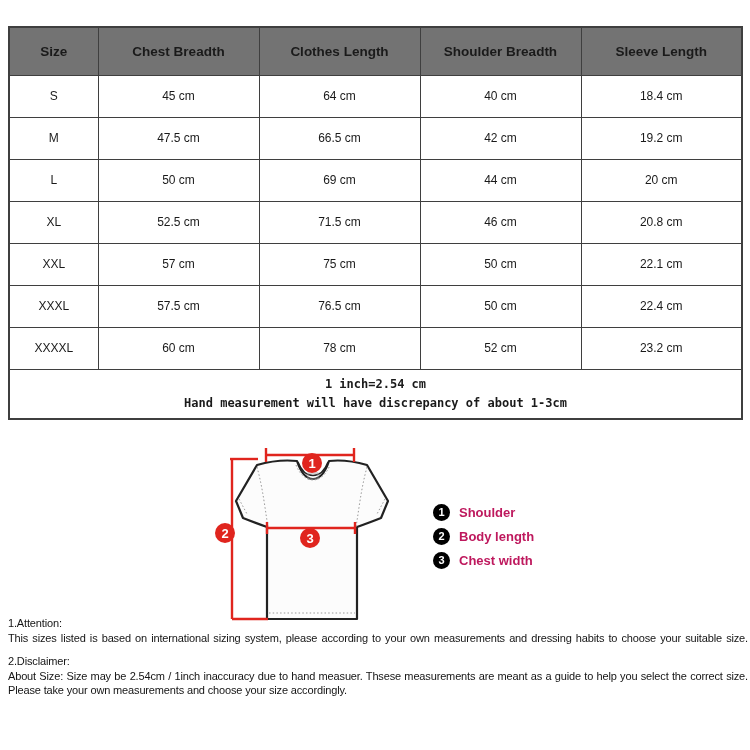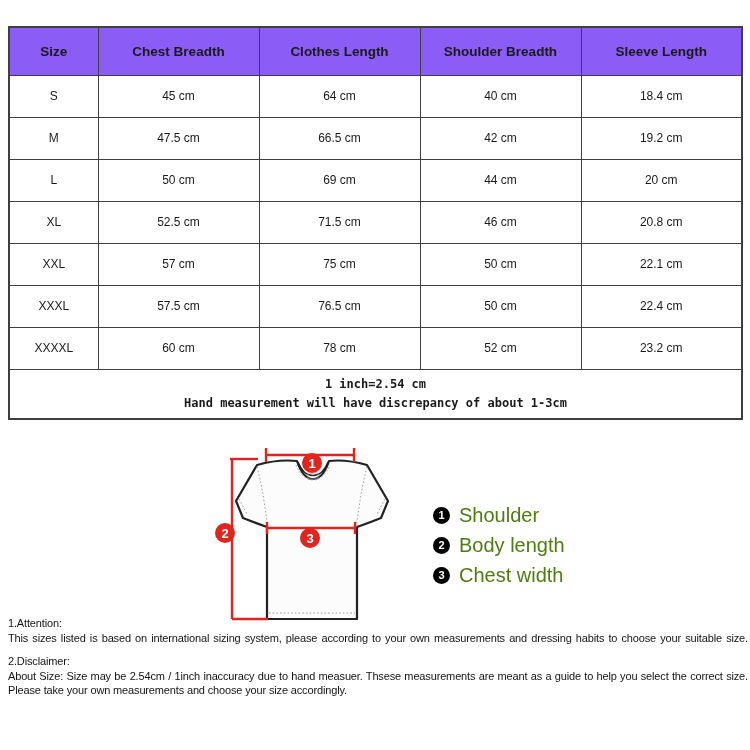--- a/index.html
+++ b/index.html
@@ -5,39 +5,39 @@
   html,body{margin:0;padding:0;background:#ffffff;}
   body{width:750px;height:750px;position:relative;overflow:hidden;
        font-family:"Liberation Sans","DejaVu Sans",sans-serif;color:#111;}
 
   
   .size-table{position:absolute;left:8px;top:26px;width:733px;
               border-collapse:collapse;table-layout:fixed;
               border:2px solid #3f3f3f;}
   .size-table th,.size-table td{border:1.5px solid #3f3f3f;text-align:center;
               vertical-align:middle;padding:0;color:#1a1a1a;}
-  .size-table thead tr{height:48px;background:#8b5cf6;}
+  .size-table thead tr{height:48px;background:#737373;}
   .size-table th{font-size:13.5px;font-weight:bold;}
   .size-table tbody tr{height:42px;background:#ffffff;}
   .size-table td{font-size:12px;}
   .size-table tfoot tr{height:50px;}
   .note-cell{font-family:"DejaVu Sans Mono","Liberation Mono",monospace;
              font-weight:bold;font-size:12px;line-height:1.6;}
 
   
   .diagram{position:absolute;left:190px;top:437px;}
 
   
   .legend{position:absolute;left:433px;top:504px;display:flex;
           flex-direction:column;gap:7px;}
   .legend-row{display:flex;align-items:center;gap:9px;}
   .legend-num{display:inline-block;width:17px;height:17px;border-radius:50%;
               background:#000;color:#fff;font-size:11px;line-height:17px;
               text-align:center;font-weight:bold;flex:0 0 17px;}
-  .legend-label{font-size:20px;font-weight:400;color:#4d7c0f;}
+  .legend-label{font-size:13px;font-weight:700;color:#be185d;}
 
   
   .notes{position:absolute;left:8px;top:616px;width:740px;
          font-size:11px;line-height:14.5px;letter-spacing:-0.15px;color:#141414;}
   .note-block{margin:0 0 9px 0;}
   .note-line{display:block;}
   .stretch{text-align:justify;text-align-last:justify;}
 </style>
 </head>
 <body>

